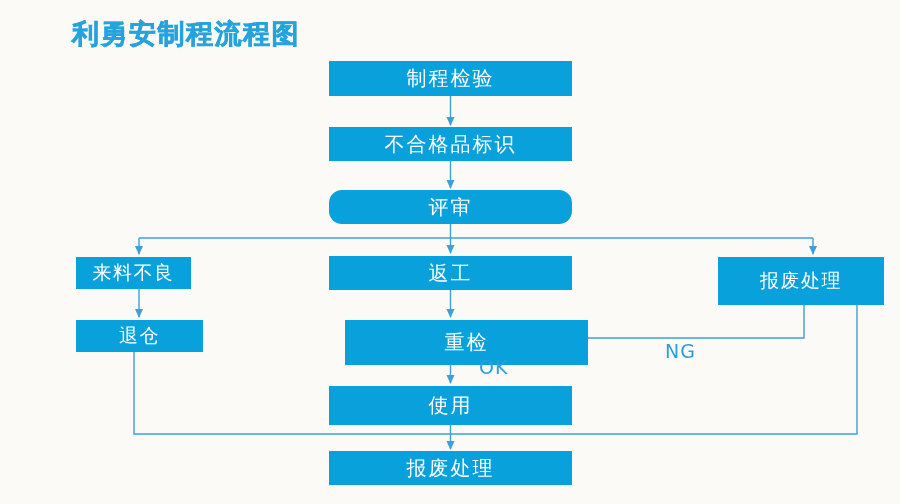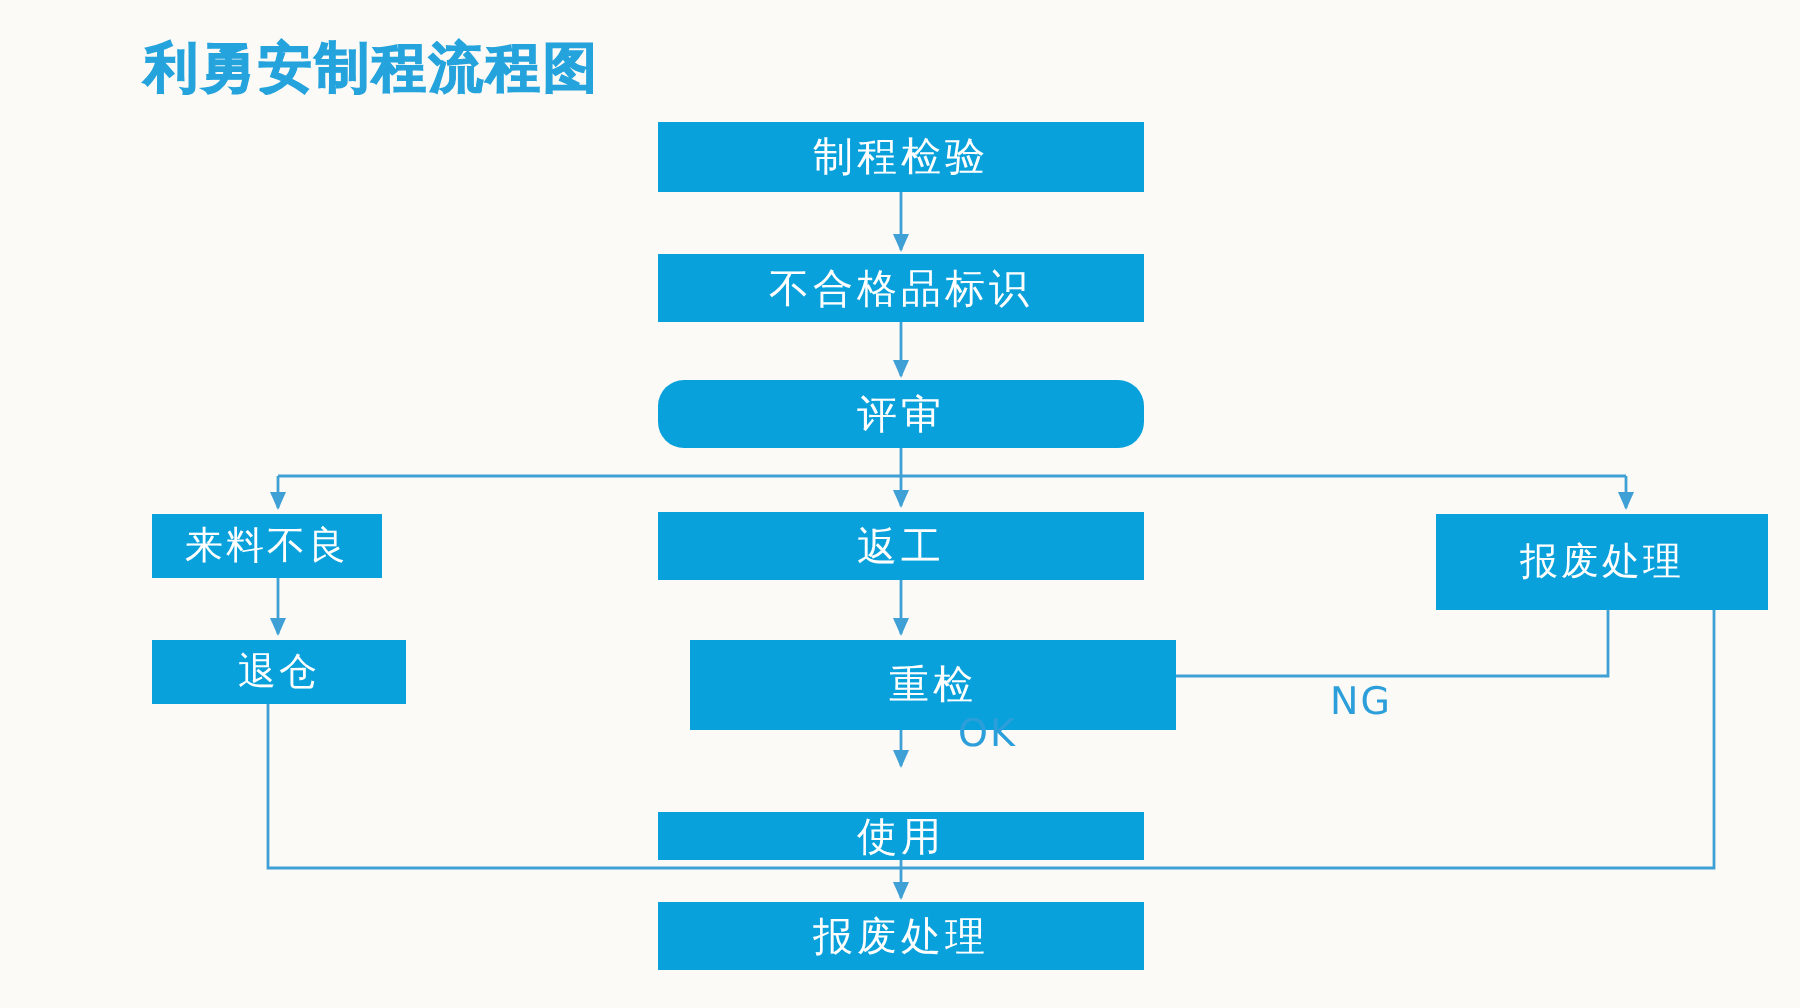--- a/index.html
+++ b/index.html
@@ -50,21 +50,21 @@
     letter-spacing: 2px;
     white-space: nowrap;
   }
   .node.small { font-size: 19px; letter-spacing: 1.5px; }
   
   .pos-process-inspection { left: 303px; top: 61px;  width: 243px; height: 35px; }
   .pos-nonconforming-id   { left: 303px; top: 127px; width: 243px; height: 34px; }
   .pos-review             { left: 303px; top: 190px; width: 243px; height: 34px; border-radius: 13px; }
   .pos-rework             { left: 303px; top: 256px; width: 243px; height: 34px; }
   .pos-recheck            { left: 319px; top: 320px; width: 243px; height: 45px; }
-  .pos-use                { left: 303px; top: 406px; width: 243px; height: 24px; }
+  .pos-use                { left: 303px; top: 386px; width: 243px; height: 39px; }
   .pos-defect-improvement { left: 303px; top: 451px; width: 243px; height: 34px; }
   
   .pos-incoming-defect    { left: 50px;  top: 257px; width: 115px; height: 32px; }
   .pos-return-warehouse   { left: 50px;  top: 320px; width: 127px; height: 32px; }
   
   .pos-scrap-disposal     { left: 692px; top: 257px; width: 166px; height: 48px; }
   .edge-label {
     position: absolute;
     color: var(--label);
     font-size: 19px;

